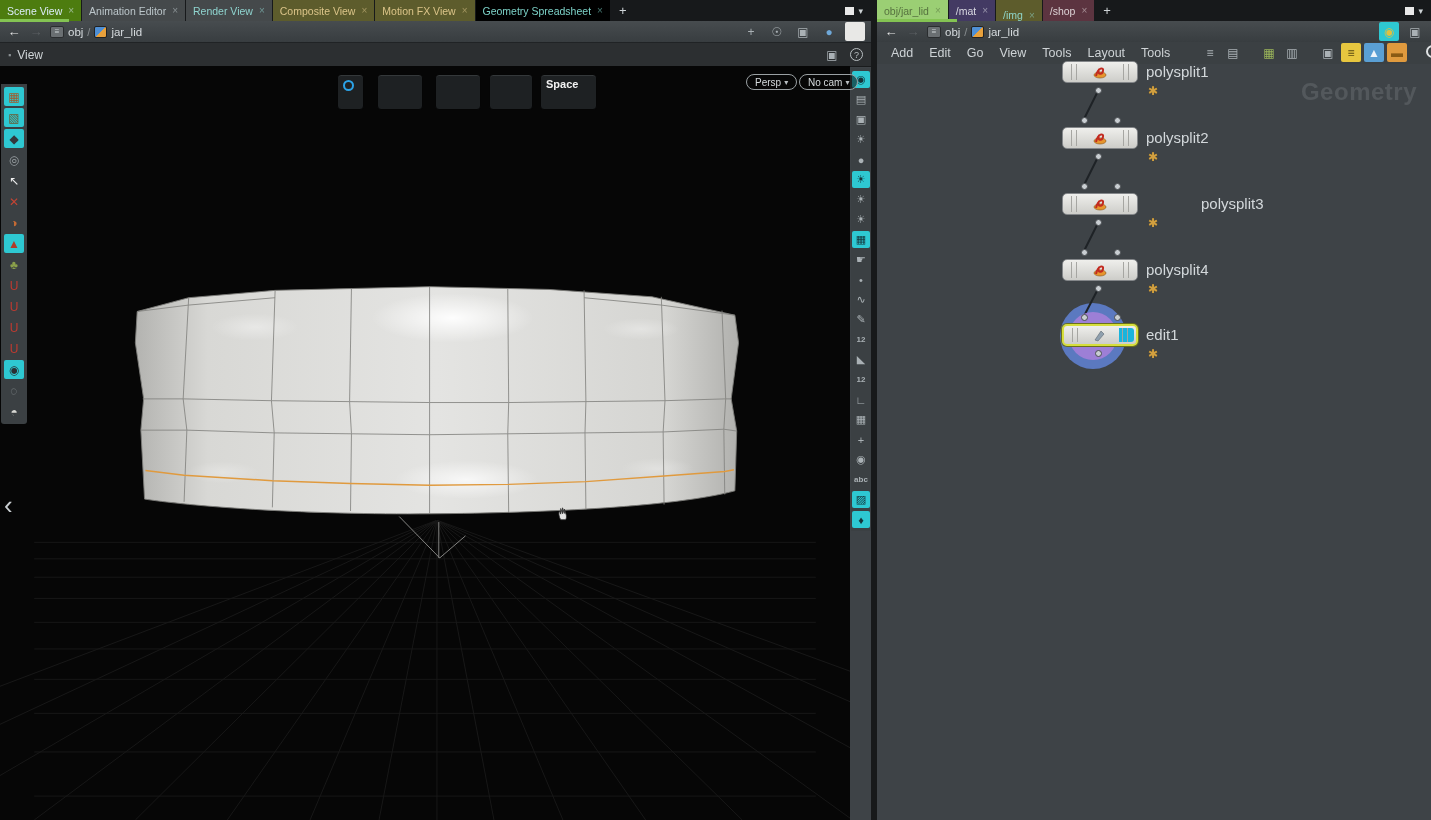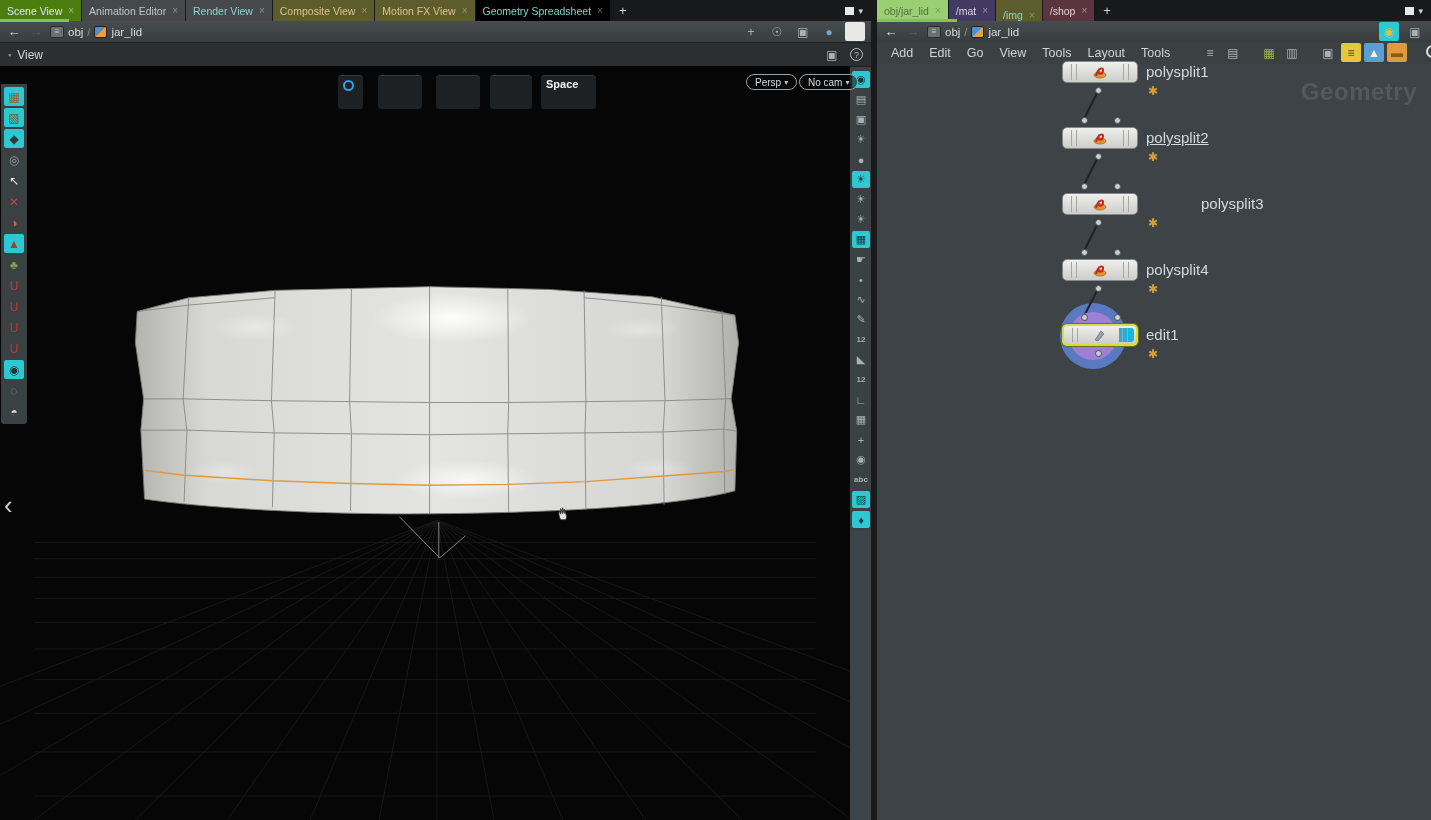--- a/index.html
+++ b/index.html
@@ -414,21 +414,21 @@
       </div>
       <div class="nodelabel" style="left: 1146px; top: 63px; pointer-events: auto;">polysplit1</div>
       <div class="nodebadge" style="left: 1148px; top: 85px;">✱</div>
       <span class="netdot" style="left: 1095px; top: 87px; pointer-events: auto;"></span>
       <div class="nodebody" style="left: 1062px; top: 127px; pointer-events: auto;">
         <svg width="18" height="14" viewBox="0 0 18 14">
           <ellipse cx="9" cy="10" rx="6" ry="3" fill="#e6952e" stroke="#8a5210" stroke-width=".6"></ellipse>
           <path d="M5,11 C7,2 13,2 12,6 C11,10 6,10 8,4" fill="none" stroke="#c22a20" stroke-width="2"></path>
         </svg>
       </div>
-      <div class="nodelabel" style="left: 1146px; top: 129px; pointer-events: auto; text-decoration: underline;">polysplit2</div>
+      <div class="nodelabel" style="left: 1146px; top: 129px; pointer-events: auto;">polysplit2</div>
       <div class="nodebadge" style="left: 1148px; top: 151px;">✱</div>
       <span class="netdot" style="left: 1081px; top: 117px; pointer-events: auto;"></span>
       <span class="netdot" style="left: 1114px; top: 117px; pointer-events: auto;"></span>
       <span class="netdot" style="left: 1095px; top: 153px; pointer-events: auto;"></span>
       <div class="nodebody" style="left: 1062px; top: 193px; pointer-events: auto;">
         <svg width="18" height="14" viewBox="0 0 18 14">
           <ellipse cx="9" cy="10" rx="6" ry="3" fill="#e6952e" stroke="#8a5210" stroke-width=".6"></ellipse>
           <path d="M5,11 C7,2 13,2 12,6 C11,10 6,10 8,4" fill="none" stroke="#c22a20" stroke-width="2"></path>
         </svg>
       </div>

